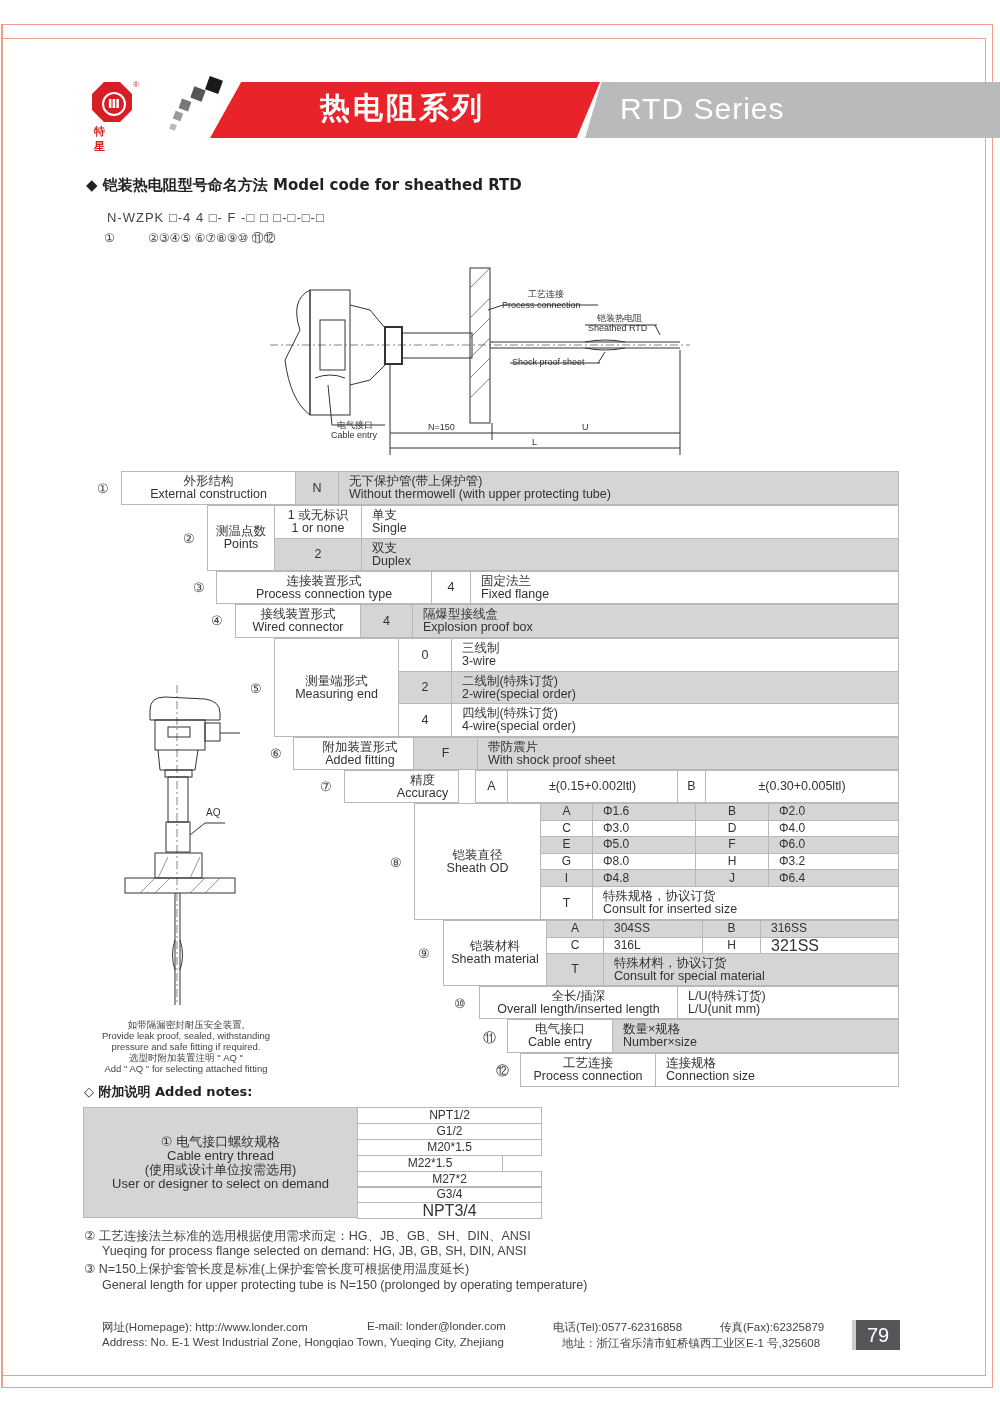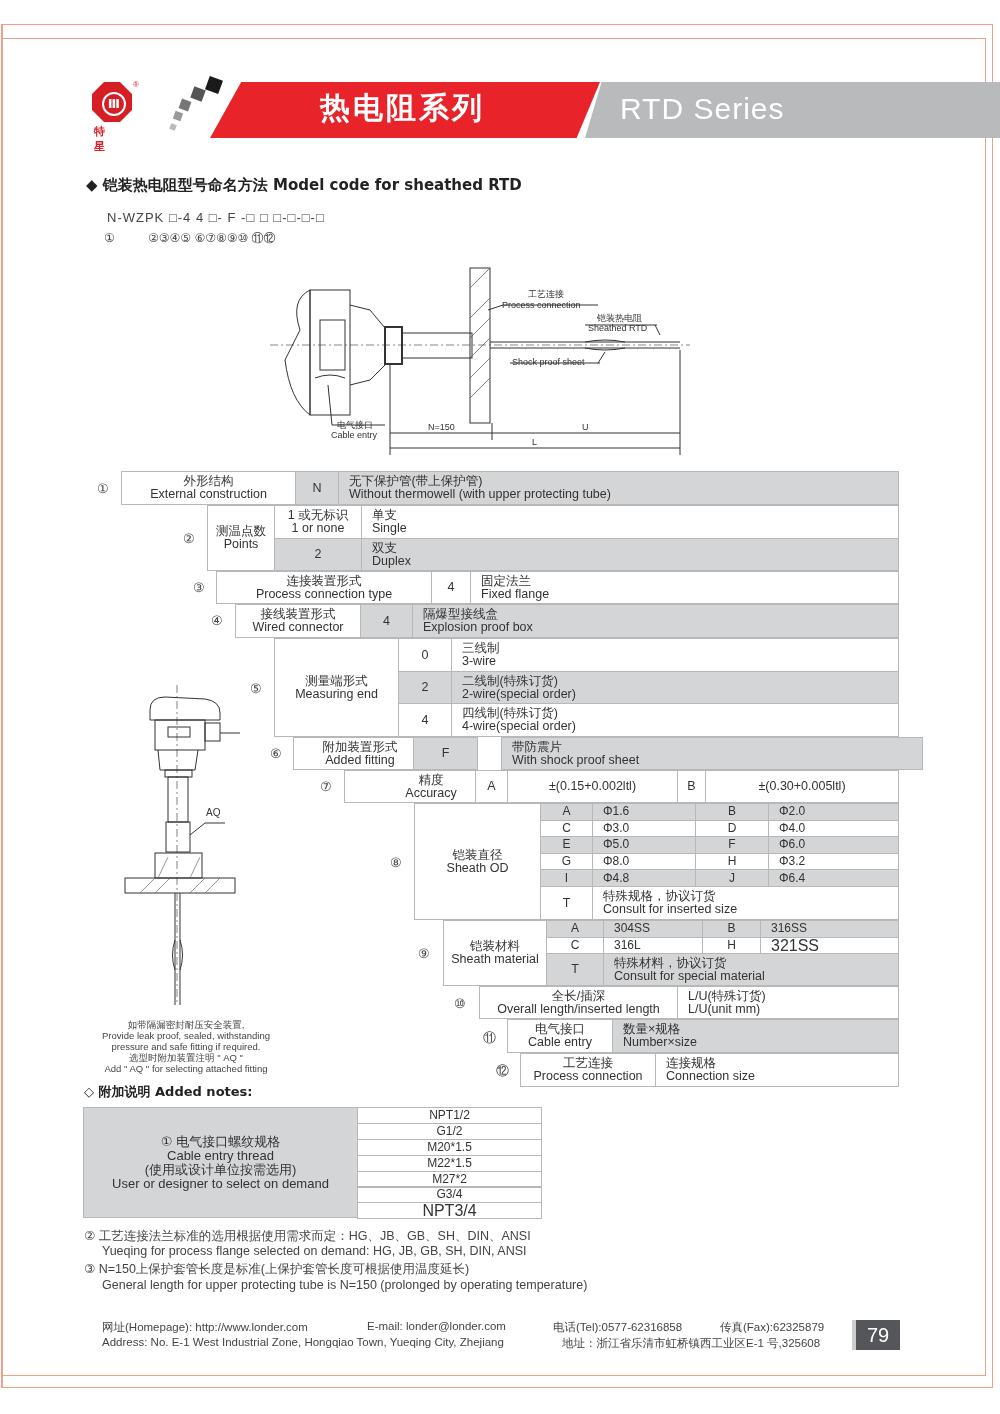--- a/index.html
+++ b/index.html
@@ -196,27 +196,27 @@
   <span>四线制(特殊订货)</span>
     <span>4-wire(special order)</span>
   </div>
 
 <span class="num" style="left:270px;top:746px;">⑥</span>
 <div class="cell w c" style="left:293px;top:737px;width:134px;height:33px;">
   <span>附加装置形式</span>
     <span>Added fitting</span>
   </div>
 <div class="cell g c" style="left:413px;top:737px;width:65px;height:33px;">F</div>
-<div class="cell g l" style="left:477px;top:737px;width:422px;height:33px;margin-left:24px;">
+<div class="cell g l" style="left:477px;top:737px;width:422px;height:33px;">
   <span>带防震片</span>
     <span>With shock proof sheet</span>
   </div>
 
 <span class="num" style="left:320px;top:779px;">⑦</span>
-<div class="cell w c" style="left:344px;top:770px;width:132px;height:33px;padding-left:42px;">
+<div class="cell w c" style="left:344px;top:770px;width:115px;height:33px;padding-left:42px;">
   <span>精度</span>
     <span>Accuracy</span>
   </div>
 <div class="cell w c" style="left:475px;top:770px;width:33px;height:33px;">A</div>
 <div class="cell w c" style="left:507px;top:770px;width:171px;height:33px;">±(0.15+0.002ltl)</div>
 <div class="cell w c" style="left:677px;top:770px;width:29px;height:33px;">B</div>
 <div class="cell w c" style="left:705px;top:770px;width:194px;height:33px;">±(0.30+0.005ltl)</div>
 
 <span class="num" style="left:390px;top:855px;">⑧</span>
 <div class="cell w c" style="left:414px;top:803px;width:127px;height:117px;">
@@ -344,21 +344,21 @@
 <div class="cell g c" style="left:83px;top:1107px;width:275px;height:111px;font-size:13px;line-height:14px;">
   <span>① 电气接口螺纹规格</span>
   <span>Cable entry thread</span>
   <span>(使用或设计单位按需选用)</span>
   <span>User or designer to select on demand</span>
 </div>
 <div id="thread-values">
     <div class="cell w c" style="left:357px;top:1107px;width:185px;height:16.9px;font-size:12px;">NPT1/2</div>
     <div class="cell w c" style="left:357px;top:1122.9px;width:185px;height:16.9px;font-size:12px;">G1/2</div>
     <div class="cell w c" style="left:357px;top:1138.8px;width:185px;height:16.9px;font-size:12px;">M20*1.5</div>
-    <div class="cell w c" style="left:357px;top:1154.7px;width:185px;height:16.9px;font-size:12px;">M22*1.5</div>
+    <div class="cell w c" style="left:357px;top:1154.7px;width:146px;height:16.9px;font-size:12px;">M22*1.5</div>
     <div class="cell w c" style="left:357px;top:1170.6px;width:185px;height:16.9px;font-size:12px;">M27*2</div>
     <div class="cell w c" style="left:357px;top:1186.5px;width:185px;height:16.9px;font-size:12px;">G3/4</div>
     <div class="cell w c" style="left:357px;top:1202.4px;width:185px;height:16.9px;font-size:16px;">NPT3/4</div>
   </div>
 
 <div class="note-line" style="left:84px;top:1228px;">② 工艺连接法兰标准的选用根据使用需求而定：HG、JB、GB、SH、DIN、ANSI</div>
 <div class="note-line" style="left:102px;top:1244px;">Yueqing for process flange selected on demand: HG, JB, GB, SH, DIN, ANSI</div>
 <div class="note-line" style="left:84px;top:1261px;">③ N=150上保护套管长度是标准(上保护套管长度可根据使用温度延长)</div>
 <div class="note-line" style="left:102px;top:1278px;">General length for upper protecting tube is N=150 (prolonged by operating temperature)</div>
 

